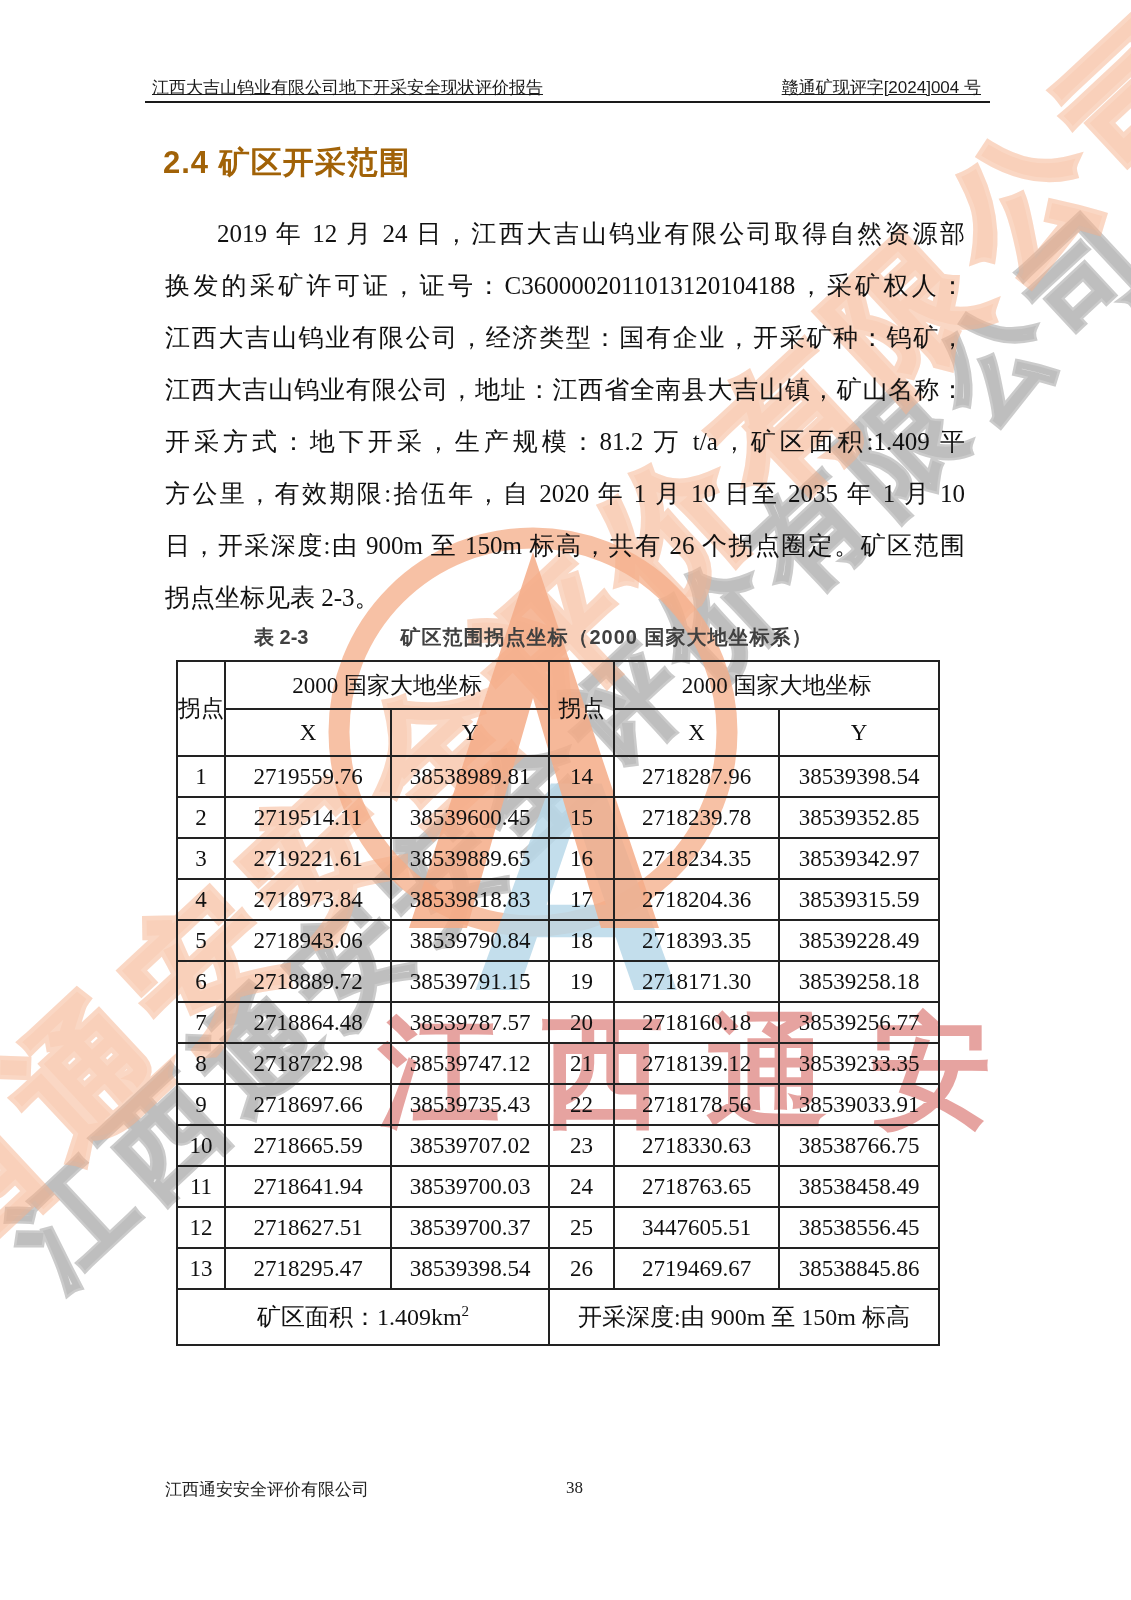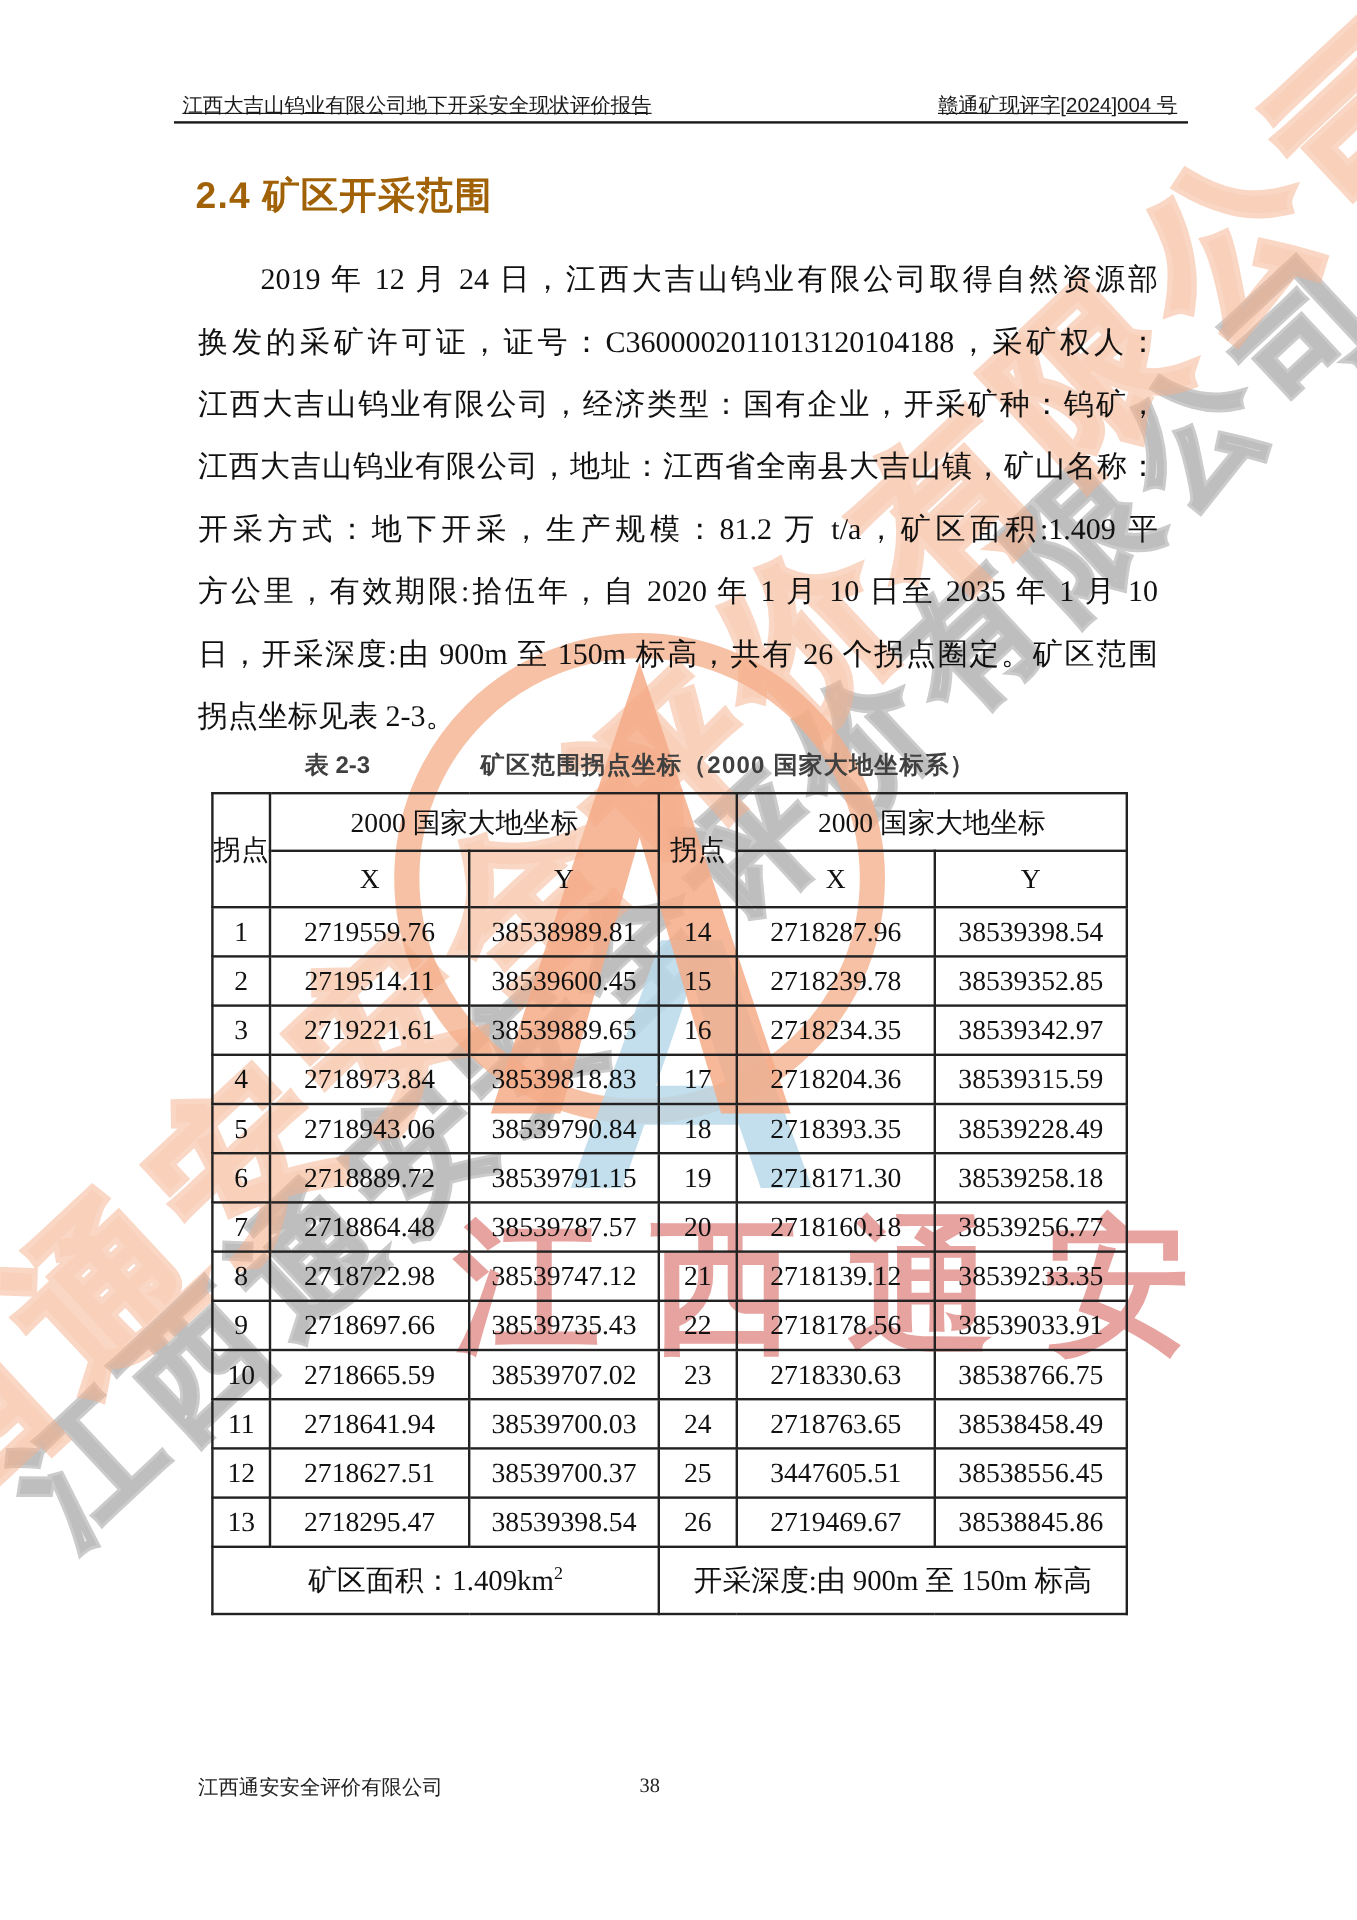--- a/index.html
+++ b/index.html
@@ -72,21 +72,21 @@
   }
   table.coords tr.hrow1 td { height:48px; }
   table.coords tr.hrow2 td { height:47px; }
   table.coords tbody tr td { height:41px; }
   table.coords tr.frow td { height:56px; font-size:24px; }
   table.coords sup { font-size:15px; }
   .pg-footer {
     position:absolute; left:165px; top:1478px; font-size:17px; color:#222;
     font-family:"Liberation Serif","DejaVu Serif",serif;
   }
-  .pg-num { position:absolute; left:533px; top:1478px; font-size:17px; color:#222; }
+  .pg-num { position:absolute; left:566px; top:1478px; font-size:17px; color:#222; }
 </style>
 </head>
 <body>
 
 <div class="page">
 
   <div class="wm-layer">
     <div class="wm-diag gray">江西通安安全评价有限公司</div>
     <div class="wm-diag orange">江西通安安全评价有限公司</div>
     <svg class="wm-logo" width="430" height="490" viewBox="0 0 430 490">

